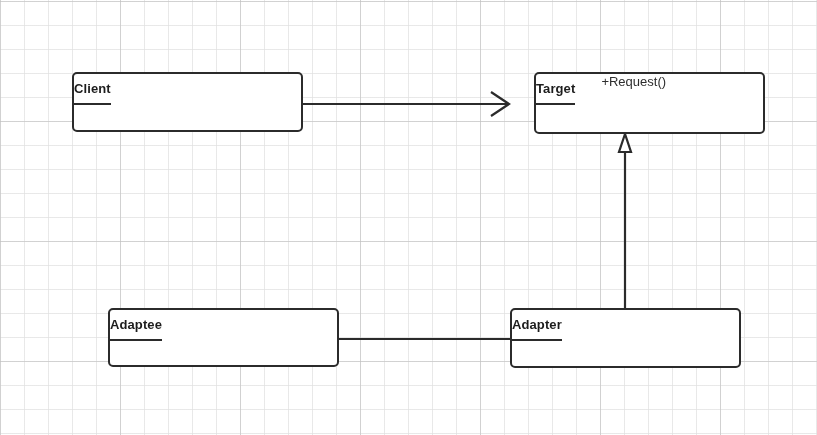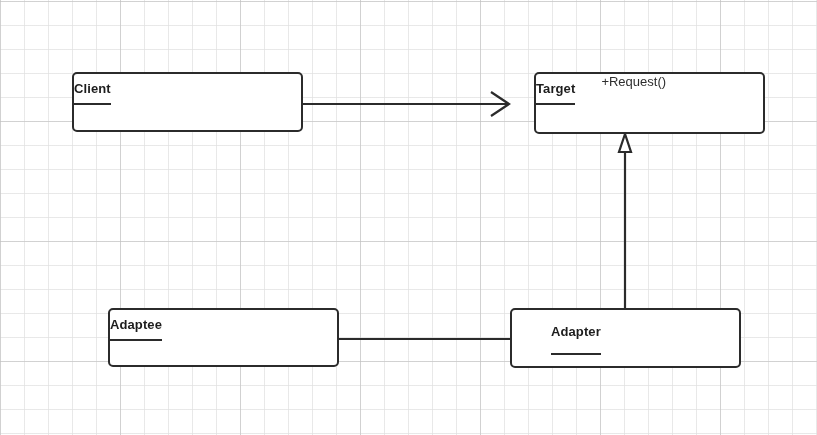--- a/index.html
+++ b/index.html
@@ -67,21 +67,21 @@
   }
 
   
   #box-client   { left: 72px;  top: 72px;  width: 231px; height: 60px; }
   #box-client   .uml-title { height: 31px; }
   #box-target   { left: 534px; top: 72px;  width: 231px; height: 62px; }
   #box-target   .uml-title { height: 31px; }
   #box-adaptee  { left: 72px;  top: 308px; width: 231px; height: 59px; margin-left: 36px; }
   #box-adaptee  .uml-title { height: 31px; }
   #box-adapter  { left: 510px; top: 308px; width: 231px; height: 60px; }
-  #box-adapter  .uml-title { height: 45px; margin-left: 39px; }
+  #box-adapter  .uml-title { height: 31px; }
 
   
   #connectors {
     position: absolute;
     left: 0; top: 0;
     width: 817px;
     height: 435px;
     z-index: 2;
     pointer-events: none;
   }

